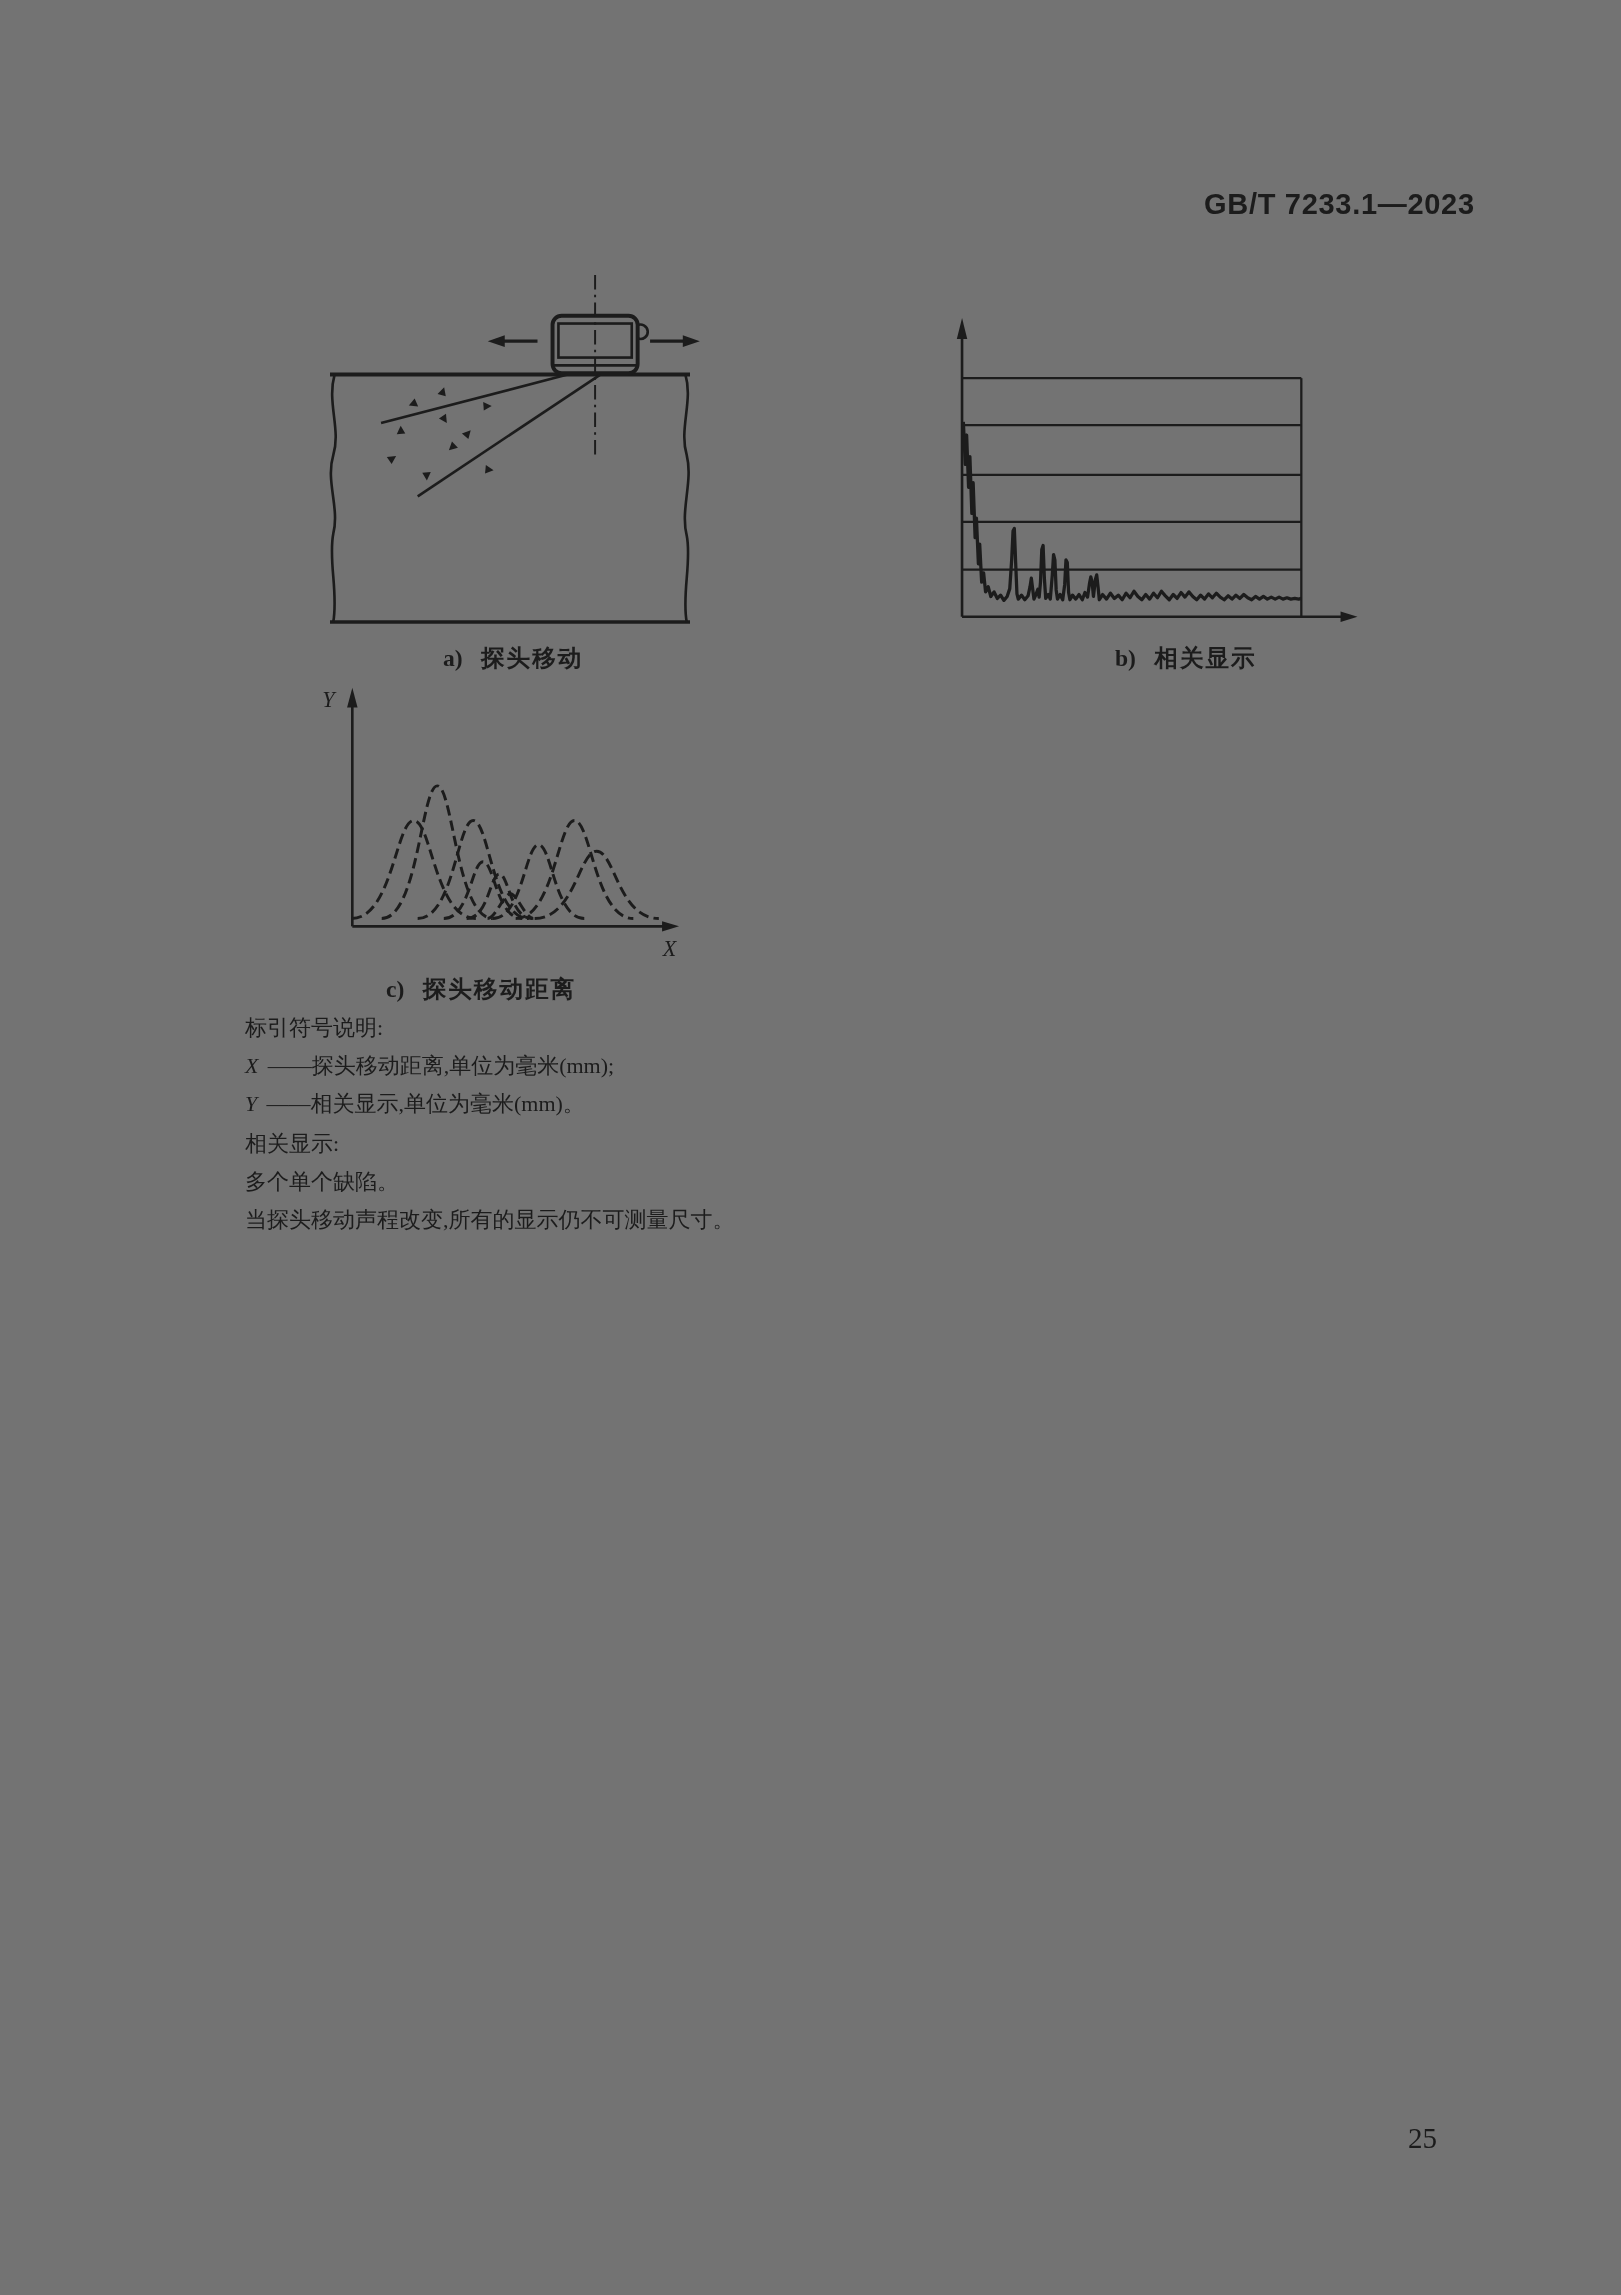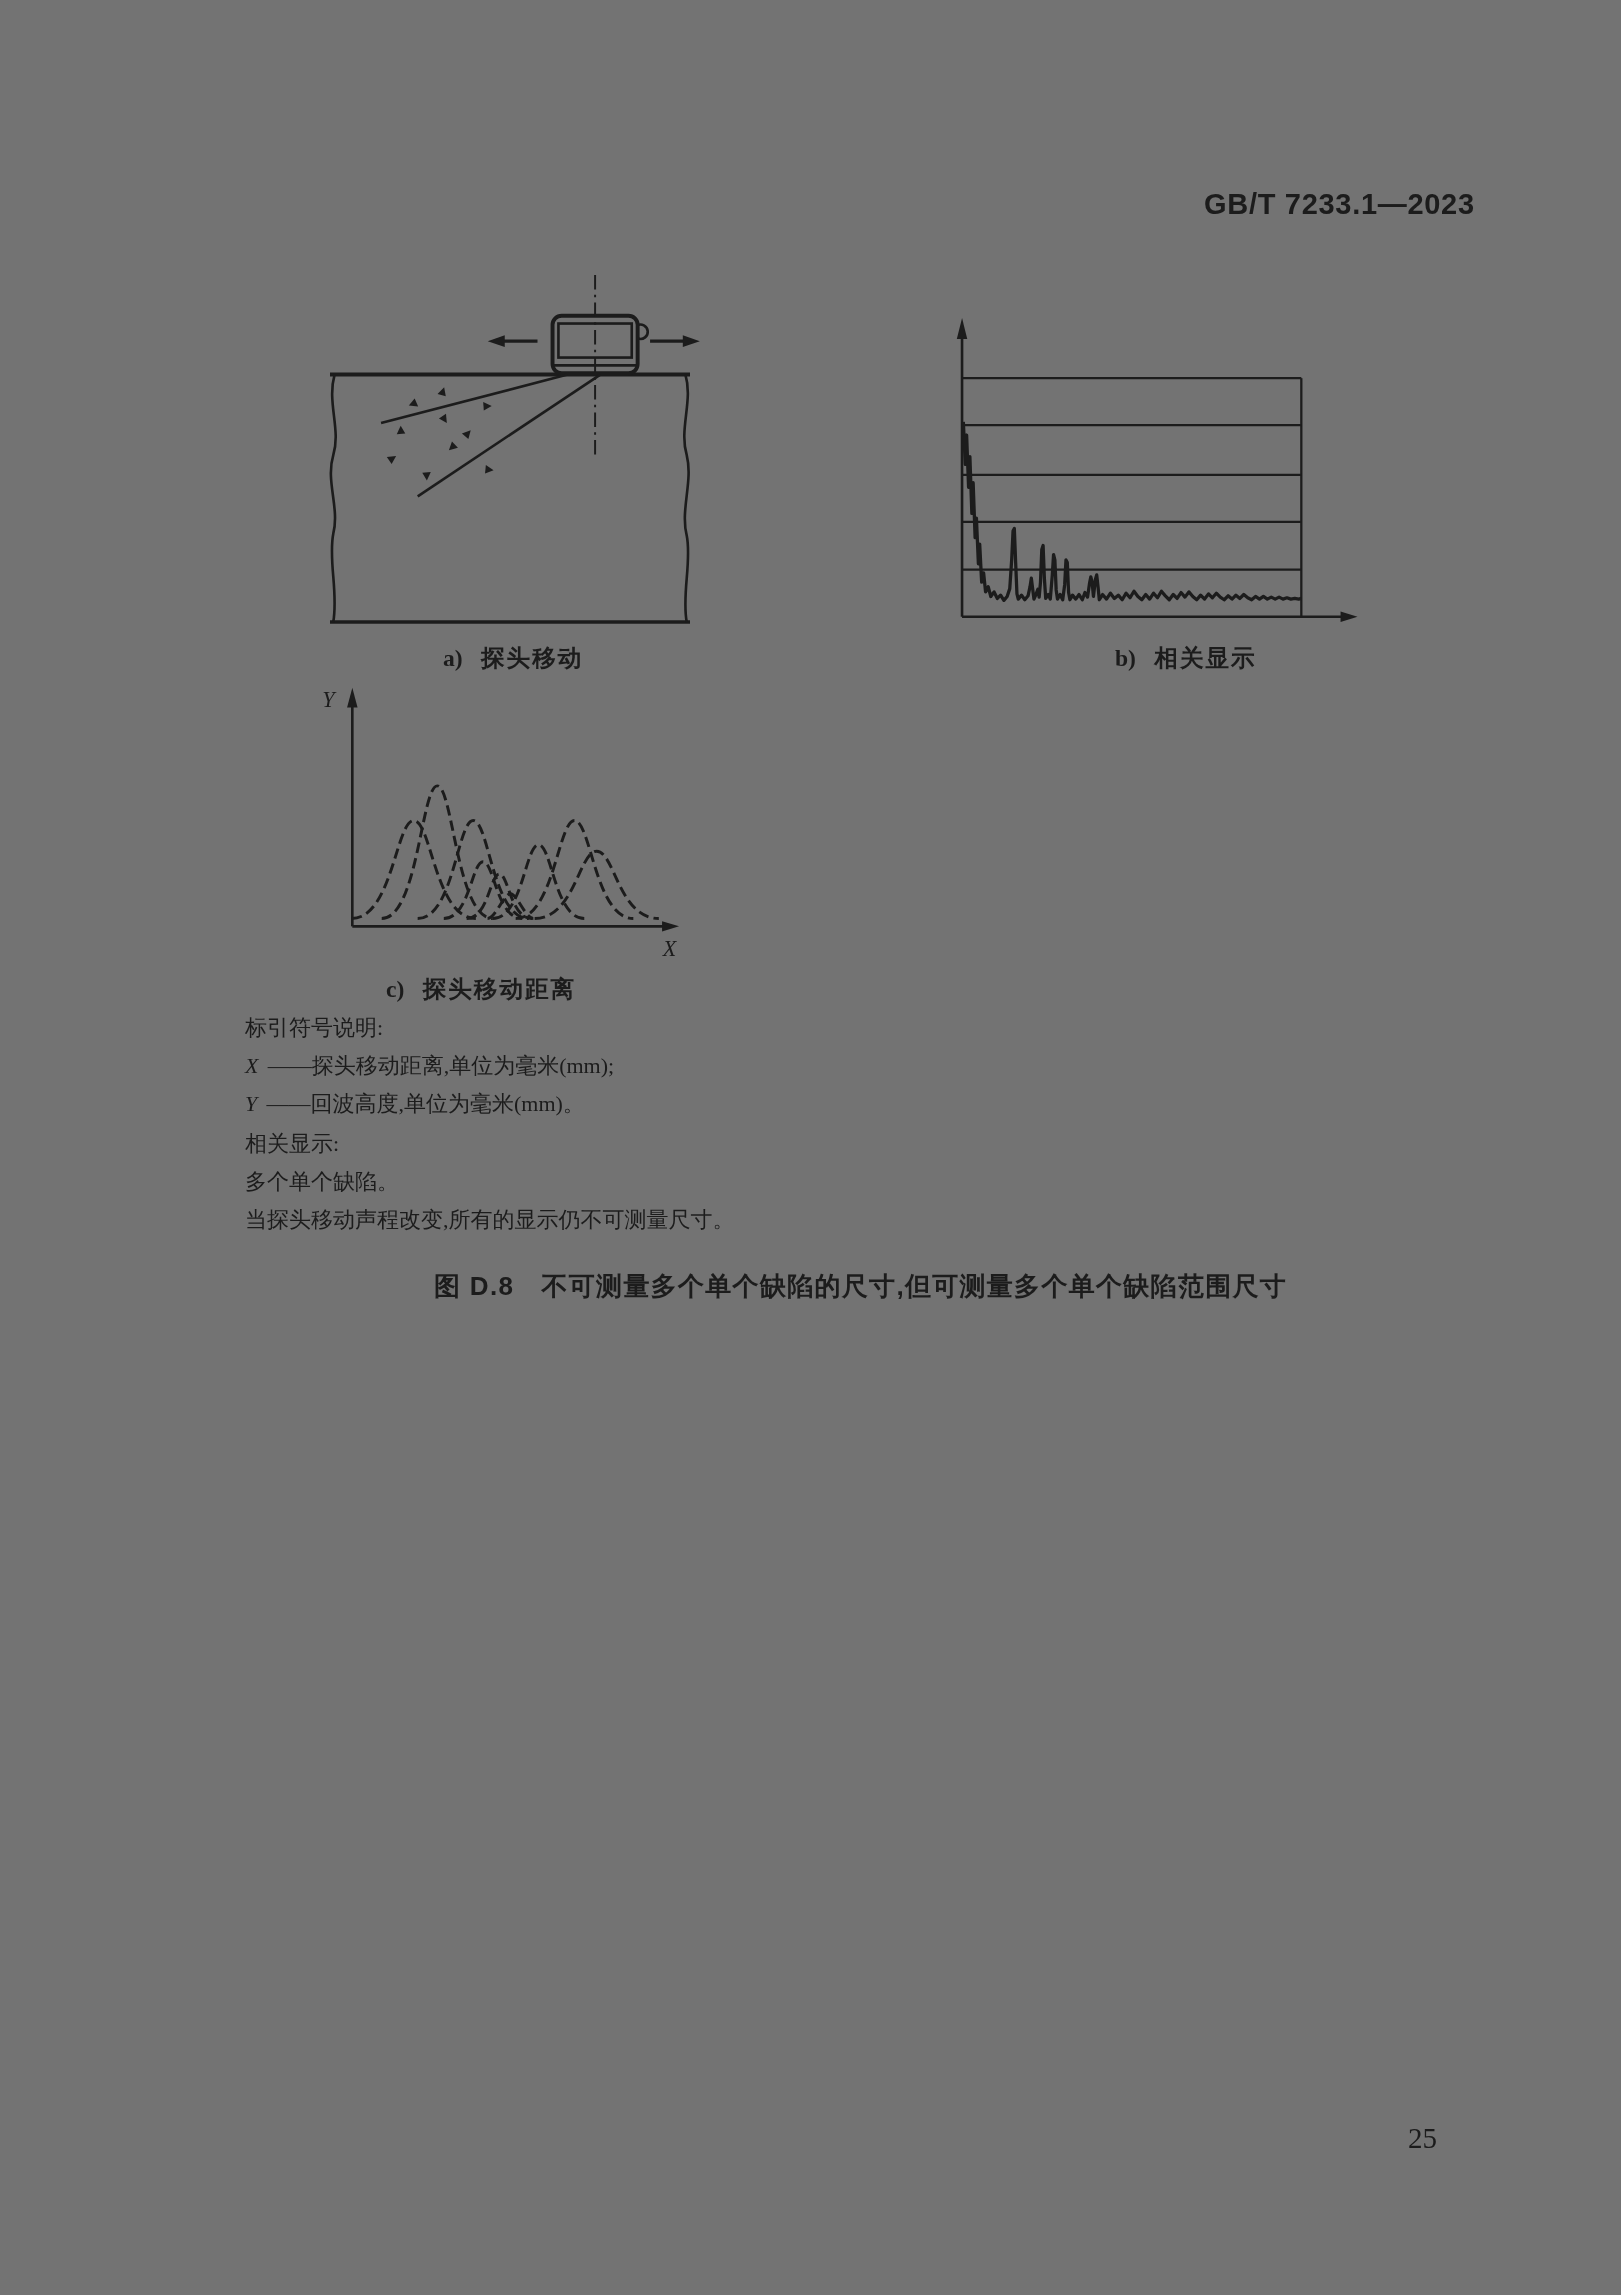--- a/index.html
+++ b/index.html
@@ -173,25 +173,24 @@
   <div class="abs fig-caption" style="left:386px;top:973px;">
     <span class="cap-prefix">c)</span><span>探头移动距离</span>
   </div>
 
   <div class="abs legend-line" style="top:1013px;">标引符号说明:</div>
 
   <div class="abs legend-line" style="top:1051px;">
     <span class="legend-symbol">X</span><span>——探头移动距离,单位为毫米(mm);</span>
   </div>
   <div class="abs legend-line" style="top:1089px;">
-    <span class="legend-symbol">Y</span><span>——回波高度,单位为毫米(mm)。</span>
+    <span class="legend-symbol">Y</span><span>——相关显示,单位为毫米(mm)。</span>
   </div>
 
   <div class="abs legend-line" style="top:1129px;">相关显示:</div>
   <div class="abs legend-line" style="top:1167px;">多个单个缺陷。</div>
   <div class="abs legend-line" style="top:1205px;">当探头移动声程改变,所有的显示仍不可测量尺寸。</div>
 
-  <div class="abs main-caption">图 D.8　不可测量多个单个缺陷的尺寸,但可测量多个单个缺陷范围尺寸</div>
 
   <div class="abs page-number">25</div>
 
 </div>
 
 
 </body></html>

